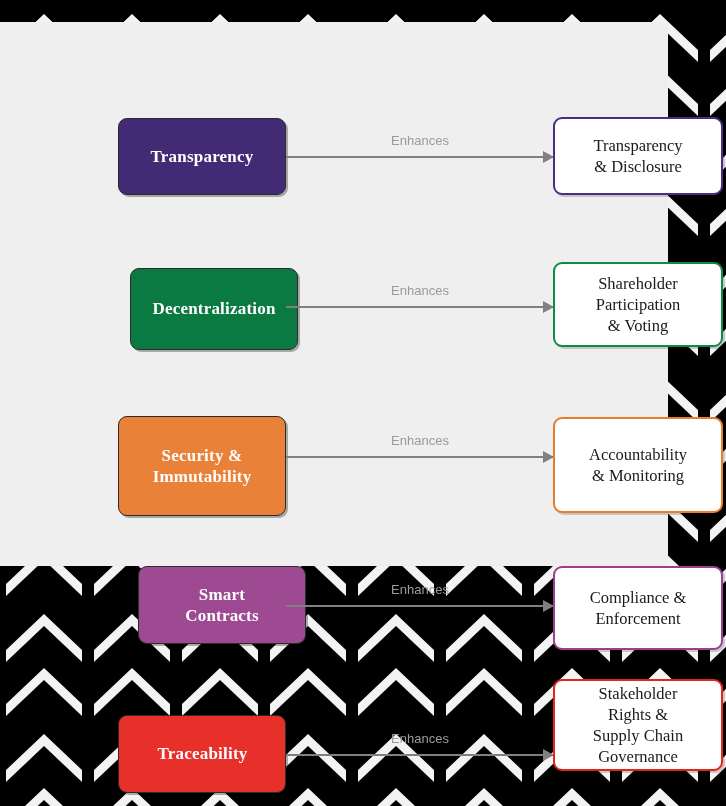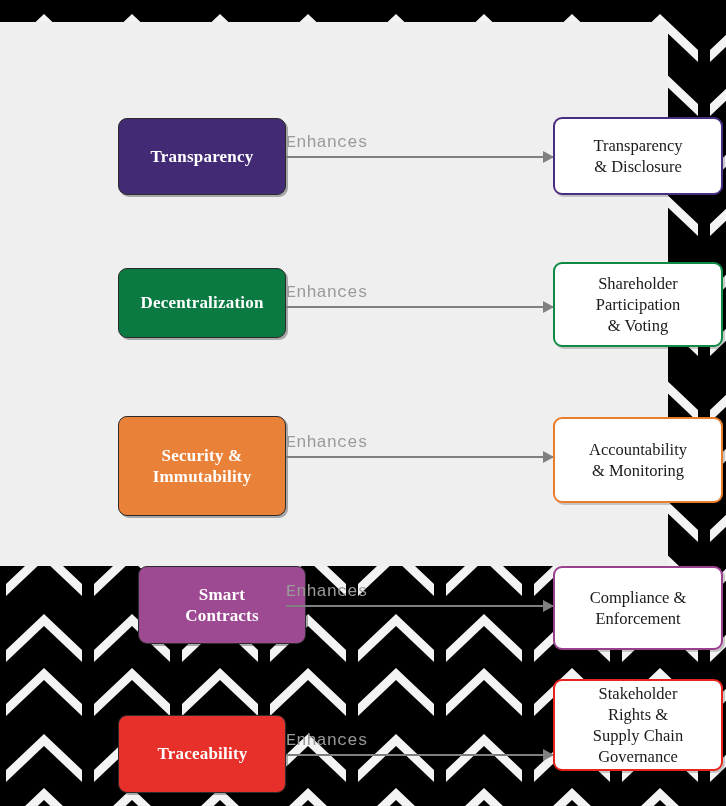--- a/index.html
+++ b/index.html
@@ -104,24 +104,24 @@
   .arrowhead {
     position: absolute;
     width: 0; height: 0;
     border-top: 6px solid transparent;
     border-bottom: 6px solid transparent;
     border-left: 11px solid #808080;
   }
   .edge-label {
     position: absolute;
     color: #9a9a9a;
-    font-size: 17px;
-    font-family: Liberation Mono, monospace;
+    font-size: 13px;
+    font-family: Liberation Sans, sans-serif;
     white-space: nowrap;
-    text-align: left;
+    text-align: center;
   }
 </style>
 </head>
 <body>
 
 <div id="canvas">
 
   <svg class="watermark" viewBox="0 0 726 806" xmlns="http://www.w3.org/2000/svg">
     <defs>
       <pattern id="chev" x="0" y="0" width="88" height="120" patternUnits="userSpaceOnUse">
@@ -142,21 +142,21 @@
     <div class="connector" style="top: 156px; background: rgb(128, 128, 128);"></div>
     <div class="arrowhead" style="left: 543px; top: 151px; border-left-color: rgb(128, 128, 128);"></div>
     <div class="edge-label" style="left: 286px; top: 133px; width: 268px; color: rgb(154, 154, 154);">Enhances</div>
 
     <div class="node-right" style="top: 117px; height: 78px; background: rgb(255, 255, 255); border-color: rgb(75, 45, 127); color: rgb(26, 26, 26);">
       <span>Transparency<br>&amp; Disclosure</span>
     </div>
   </div>
 
   <div class="row">
-    <div class="node-left" style="top: 268px; height: 70px; background: rgb(10, 122, 66); border-color: rgb(43, 43, 43); color: rgb(255, 255, 255);">
+    <div class="node-left" style="top: 268px; height: 82px; background: rgb(10, 122, 66); border-color: rgb(43, 43, 43); color: rgb(255, 255, 255); margin-left: 12px;">
       <span>Decentralization</span>
     </div>
 
     <div class="connector" style="top: 306px; background: rgb(128, 128, 128);"></div>
     <div class="arrowhead" style="left: 543px; top: 301px; border-left-color: rgb(128, 128, 128);"></div>
     <div class="edge-label" style="left: 286px; top: 283px; width: 268px; color: rgb(154, 154, 154);">Enhances</div>
 
     <div class="node-right" style="top: 262px; height: 85px; background: rgb(255, 255, 255); border-color: rgb(15, 138, 67); color: rgb(26, 26, 26);">
       <span>Shareholder<br>Participation<br>&amp; Voting</span>
     </div>
@@ -164,21 +164,21 @@
 
   <div class="row">
     <div class="node-left" style="top: 416px; height: 100px; background: rgb(234, 129, 57); border-color: rgb(43, 43, 43); color: rgb(255, 255, 255);">
       <span>Security &amp;<br>Immutability</span>
     </div>
 
     <div class="connector" style="top: 456px; background: rgb(128, 128, 128);"></div>
     <div class="arrowhead" style="left: 543px; top: 451px; border-left-color: rgb(128, 128, 128);"></div>
     <div class="edge-label" style="left: 286px; top: 433px; width: 268px; color: rgb(154, 154, 154);">Enhances</div>
 
-    <div class="node-right" style="top: 417px; height: 86px; background: rgb(255, 255, 255); border-color: rgb(234, 125, 43); color: rgb(26, 26, 26); text-align: center;">
+    <div class="node-right" style="top: 417px; height: 96px; background: rgb(255, 255, 255); border-color: rgb(234, 125, 43); color: rgb(26, 26, 26); text-align: center;">
       <span>Accountability<br>&amp; Monitoring</span>
     </div>
   </div>
 
   <div class="row">
     <div class="node-left" style="top: 566px; height: 78px; background: rgb(157, 74, 146); border-color: rgb(43, 43, 43); color: rgb(255, 255, 255); margin-left: 20px;">
       <span>Smart<br>Contracts</span>
     </div>
 
     <div class="connector" style="top: 605px; background: rgb(128, 128, 128);"></div>

